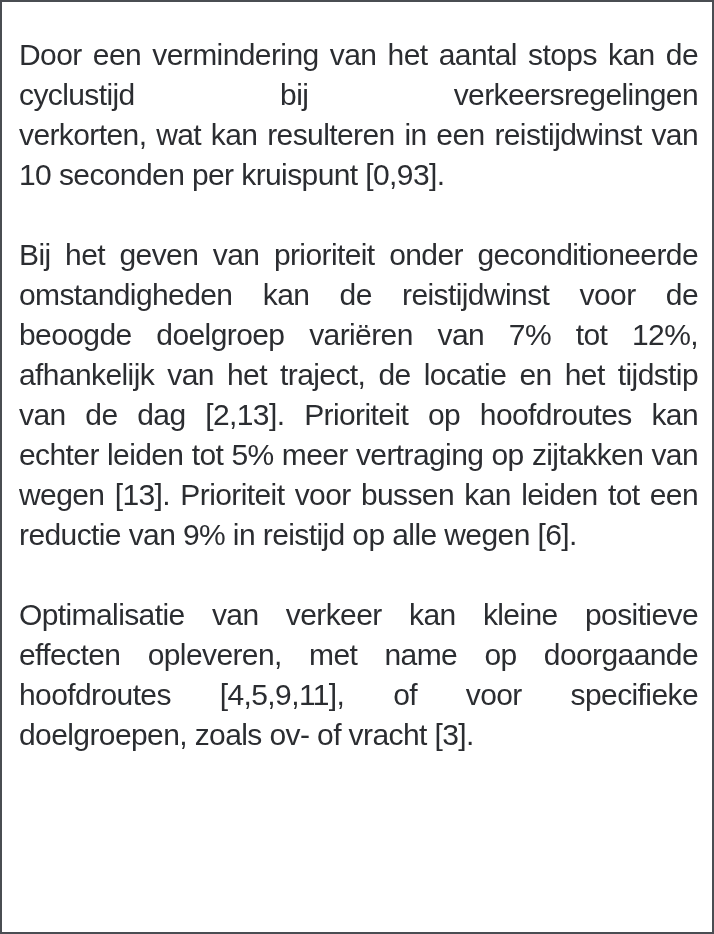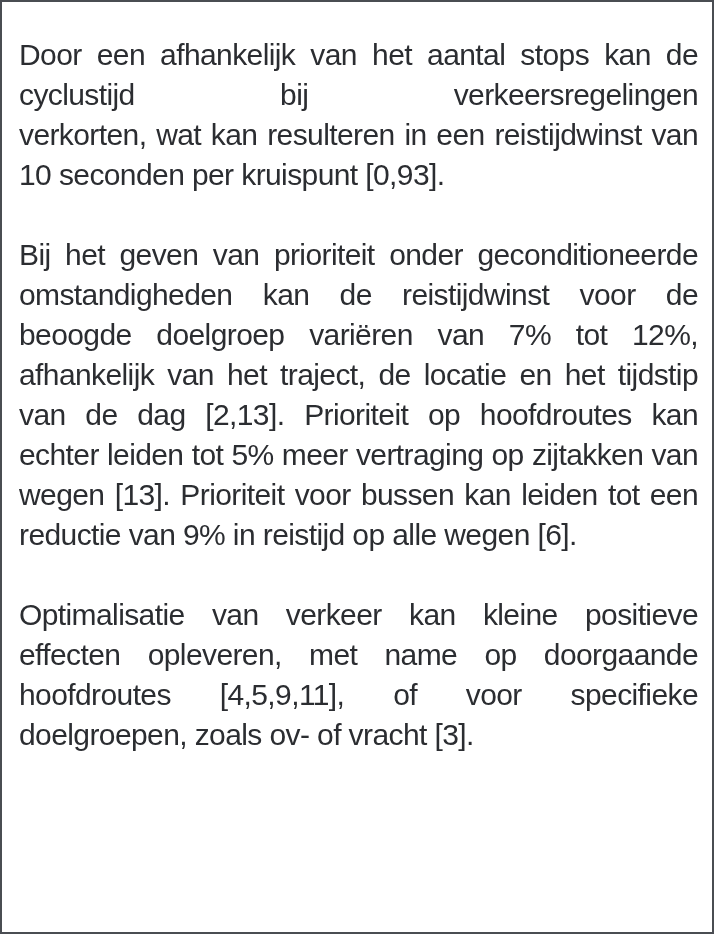--- a/index.html
+++ b/index.html
@@ -30,19 +30,19 @@
     }
     .para:last-child { margin-bottom: 16px; }
     .seg-line { display: block; text-align: left; }
   </style>
 </head>
 <body>
 
 <div class="frame">
   <div class="content">
     <p class="para">
-      <span class="seg-line" style="text-align: justify; text-align-last: justify;">Door een afhankelijk van het aantal stops kan de cyclustijd bij verkeersregelingen</span>
+      <span class="seg-line" style="text-align: justify; text-align-last: justify;">Door een vermindering van het aantal stops kan de cyclustijd bij verkeersregelingen</span>
       <span>verkorten, wat kan resulteren in een reistijdwinst van 10 seconden per kruispunt [0,93].</span>
     </p>
     <p class="para">Bij het geven van prioriteit onder geconditioneerde omstandigheden kan de reistijdwinst voor de beoogde doelgroep variëren van 7% tot 12%, afhankelijk van het traject, de locatie en het tijdstip van de dag [2,13]. Prioriteit op hoofdroutes kan echter leiden tot 5% meer vertraging op zijtakken van wegen [13]. Prioriteit voor bussen kan leiden tot een reductie van 9% in reistijd op alle wegen [6].</p>
     <p class="para">Optimalisatie van verkeer kan kleine positieve effecten opleveren, met name op doorgaande hoofdroutes [4,5,9,11], of voor specifieke doelgroepen, zoals ov- of vracht [3].</p>
   </div>
 </div>
 
 </body></html>

